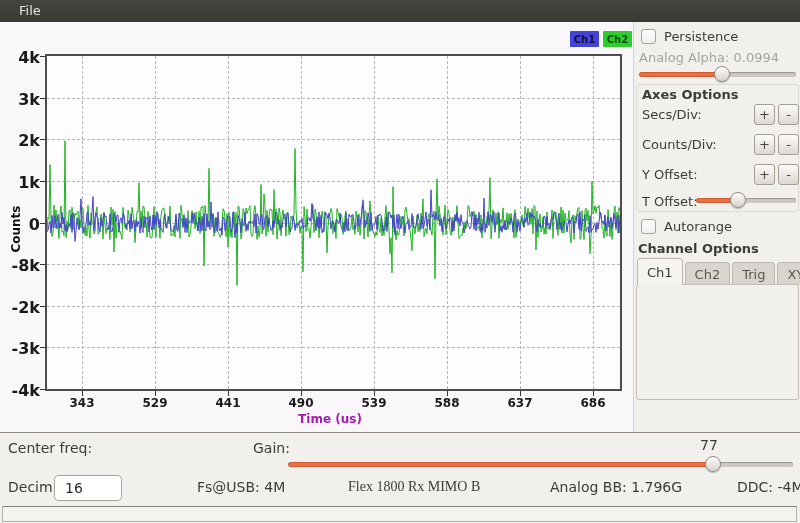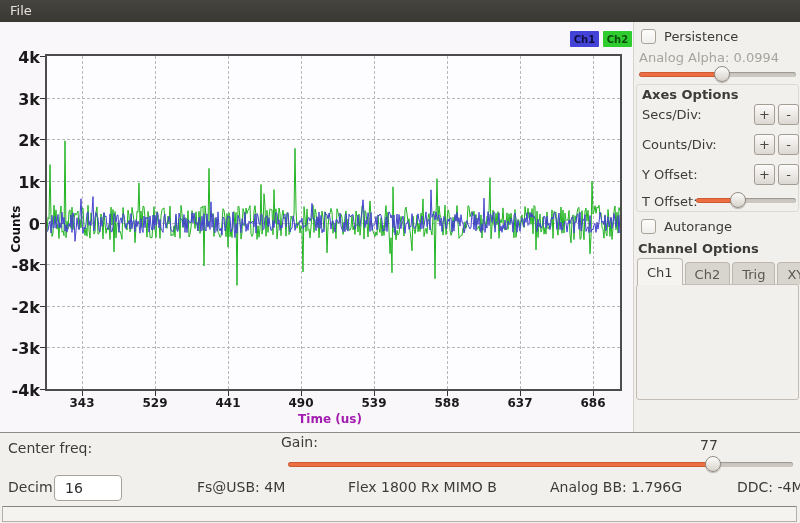--- a/index.html
+++ b/index.html
@@ -2,21 +2,21 @@
 <html><head>
 <meta charset="utf-8">
 <style>
   html,body{margin:0;padding:0;background:#555;}
   *{box-sizing:border-box;font-family:"DejaVu Sans","Liberation Sans",sans-serif;}
   #window{position:relative;width:800px;height:523px;background:#f2f0ec;overflow:hidden;}
 
   
   #menubar{position:absolute;left:0;top:0;width:800px;height:22px;
     background:linear-gradient(#45443f,#3a3934);display:flex;align-items:center;}
-  .menu-item{color:#e6e2da;font-size:13px;padding:0 10px;height:22px;line-height:22px;}
+  .menu-item{color:#e6e2da;font-size:13px;padding:0 19px;height:22px;line-height:22px;}
 
   
   #figure{position:absolute;left:0;top:22px;width:633px;height:410px;background:#faf7fb;}
   #plot{position:absolute;left:45px;top:32px;width:577px;height:337px;
     border:2px solid #4c4c4c;background:#fdfcfe;}
   #wave{position:absolute;left:0;top:0;}
   .vgrid{position:absolute;top:0;bottom:0;width:0;border-left:1px dashed #b9b6bd;}
   .hgrid{position:absolute;left:0;right:0;height:0;border-top:1px dashed #b9b6bd;}
   .ytick-label{position:absolute;width:40px;text-align:right;font-size:16px;font-weight:bold;color:#1a1a1a;}
   .xtick-label{position:absolute;width:40px;text-align:center;font-size:12px;font-weight:bold;color:#1a1a1a;}
@@ -224,31 +224,31 @@
         <span class="arrow-up"></span>
         <span class="arrow-down"></span>
       </span>
     </div>
 
   </div>
 
   <div id="bottom">
     <span class="b-label" style="left:8px;top:7px;">Center freq:</span>
 
-    <span class="b-label" style="left:253px;top:1px;margin-left:28px;">Gain:</span>
+    <span class="b-label" style="left:253px;top:7px;">Gain:</span>
     <span class="b-label" style="left:700px;top:4px;width:30px;">77</span>
     <div class="slider" id="gain-slider" style="left:288px;top:23px;width:505px;">
       <div class="track"></div>
       <div class="fill" style="width: 84.2%;"></div>
       <div class="handle" style="left: calc(84.2% - 8px);"></div>
     </div>
 
     <span class="b-label" style="left:8px;top:46px;">Decim:</span>
     <div class="entry" style="left:54px;top:42px;width:68px;height:26px;">16</div>
 
     <span class="b-label" style="left:197px;top:46px;">Fs@USB: 4M</span>
-    <span class="b-label" style="left:348px;top:46px;">Flex 1800 Rx MIMO B</span>
+    <span class="b-label" style="left:348px;top:46px;font-family:Liberation Serif, serif;">Flex 1800 Rx MIMO B</span>
     <span class="b-label" style="left:550px;top:46px;">Analog BB: 1.796G</span>
     <span class="b-label" style="left:737px;top:46px;">DDC: -4M</span>
 
     <div id="status-strip"></div>
   </div>
 </div>
 
 </body></html>

